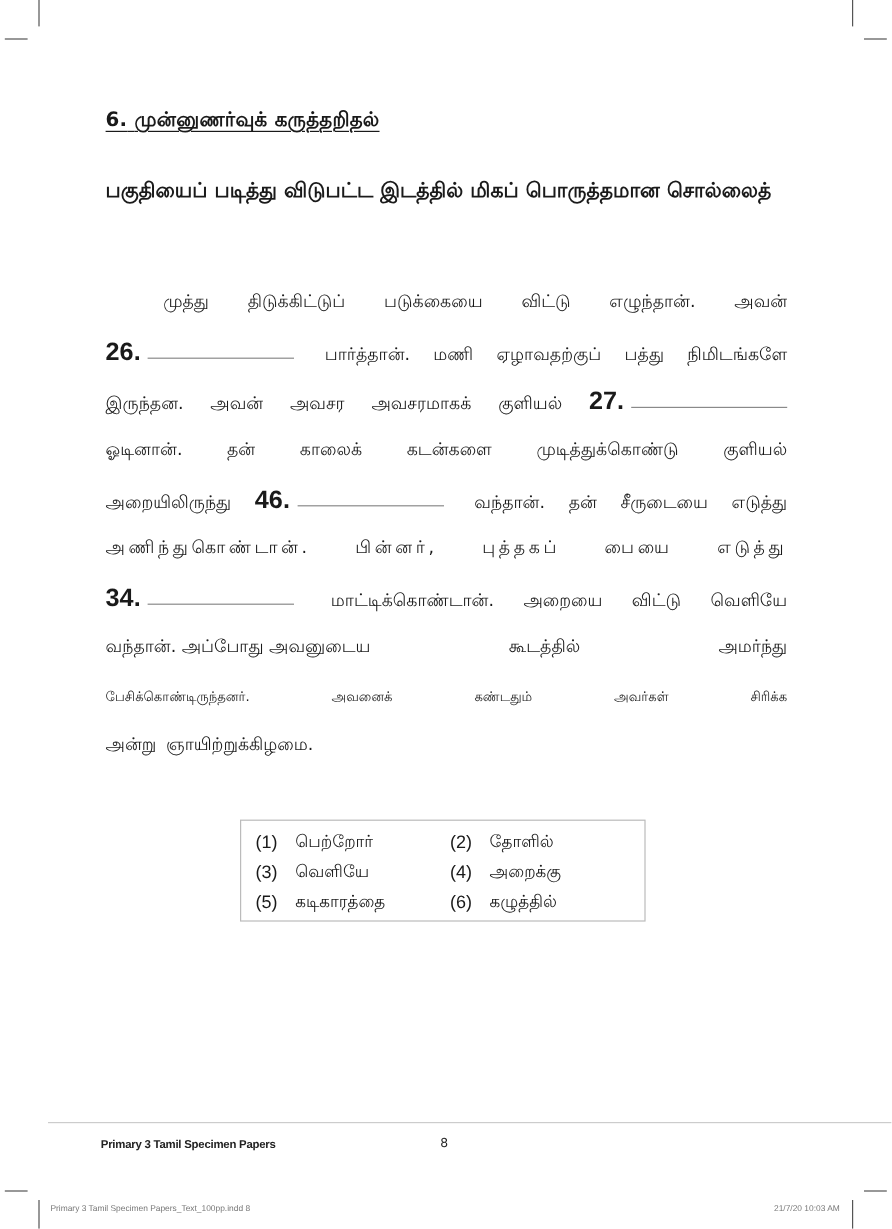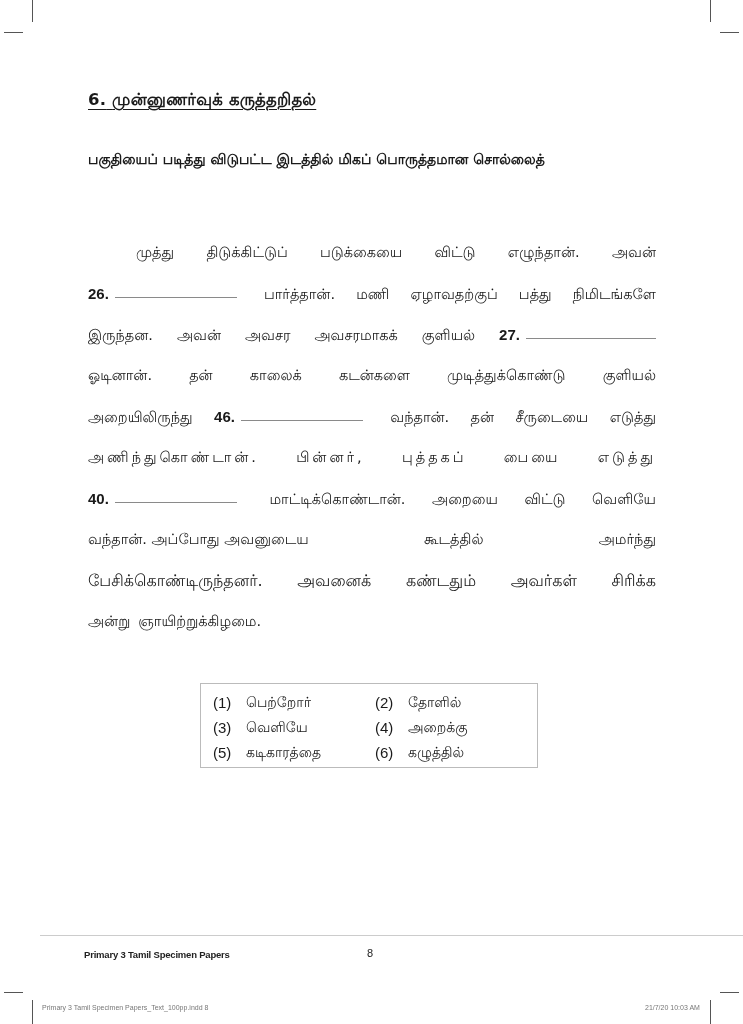--- a/index.html
+++ b/index.html
@@ -1,26 +1,26 @@
 <!DOCTYPE html>
 <html><head>
   <meta charset="utf-8">
   <style>
     html, body { margin: 0; padding: 0; background: #ffffff; }
     body { width: 743px; height: 1024px; position: relative; overflow: hidden; color: #1a1a1a; font-family: "DejaVu Sans", "Liberation Sans", sans-serif; }
     .crop { position: absolute; background: #555; }
     .section-title { position: absolute; left: 88px; top: 90px; font-size: 16.5px; font-weight: bold; text-decoration: underline; text-underline-offset: 4px; text-decoration-thickness: 1px; letter-spacing: 0.2px; white-space: nowrap; }
-    .instructions { position: absolute; left: 88px; top: 146px; width: 568px; font-size: 14px; font-weight: bold; line-height: 26px; }
+    .instructions { position: absolute; left: 88px; top: 146px; width: 568px; font-size: 17px; font-weight: bold; line-height: 26px; }
     .instr-line { display: flex; justify-content: space-between; white-space: nowrap; }
     .passage { position: absolute; left: 88px; top: 232px; width: 568px; font-size: 14.5px; line-height: 41px; }
     .pline { display: flex; justify-content: space-between; align-items: baseline; white-space: nowrap; height: 41px; }
     .pline.left { justify-content: flex-start; }
     .pline.indent { padding-left: 48px; }
     .pline span { display: inline-block; }
-    .num { font-weight: bold; font-family: "Liberation Sans", sans-serif; font-size: 15px; }
+    .num { font-weight: bold; font-family: "Liberation Sans", sans-serif; font-size: 21px; }
     .blank { display: inline-block; width: 122px; border-bottom: 1px solid #8a8a8a; height: 1px; vertical-align: middle; margin: 0 6px; position: relative; top: 2px; }
     .answer-box { position: absolute; left: 200px; top: 683px; width: 338px; height: 85px; border: 1px solid #bbbbbb; box-sizing: border-box; padding: 6px 0 0 12px; }
     .opt-row { display: flex; height: 25px; align-items: center; font-size: 14px; }
     .opt { display: flex; width: 178px; }
     .opt .onum { width: 33px; font-family: "Liberation Sans", sans-serif; font-size: 15px; }
     .footer-rule { position: absolute; left: 40px; top: 935px; width: 703px; height: 1px; background: #cccccc; }
     .footer-left { position: absolute; left: 84px; top: 949px; font-family: Liberation Sans, sans-serif; font-size: 9.5px; font-weight: bold; letter-spacing: -0.2px; color: #222; }
     .footer-page { position: absolute; left: 367px; top: 947px; font-family: "Liberation Sans", sans-serif; font-size: 11px; color: #222; }
     .slug-left { position: absolute; left: 42px; top: 1004px; font-family: "Liberation Sans", sans-serif; font-size: 7px; color: #777; }
     .slug-right { position: absolute; left: 645px; top: 1004px; font-family: "Liberation Sans", sans-serif; font-size: 7px; color: #777; }
@@ -90,32 +90,32 @@
     <span>எடுத்து</span>
   </div>
   <div class="pline">
     <span style="letter-spacing:3px;">அணிந்துகொண்டான்.</span>
     <span style="letter-spacing:3px;">பின்னர்,</span>
     <span style="letter-spacing:3px;">புத்தகப்</span>
     <span style="letter-spacing:3px;">பையை</span>
     <span style="letter-spacing:3px;">எடுத்து</span>
   </div>
   <div class="pline">
-    <span><span class="num">40.</span><span class="blank"></span></span>
+    <span><span class="num">34.</span><span class="blank"></span></span>
     <span>மாட்டிக்கொண்டான்.</span>
     <span>அறையை</span>
     <span>விட்டு</span>
     <span>வெளியே</span>
   </div>
   <div class="pline">
     <span>வந்தான். அப்போது அவனுடைய</span>
     <span>கூடத்தில்</span>
     <span>அமர்ந்து</span>
   </div>
-  <div class="pline" style="font-size:16px;gap:24px;">
+  <div class="pline" style="font-size:11px;gap:24px;">
     <span>பேசிக்கொண்டிருந்தனர்.</span>
     <span>அவனைக்</span>
     <span>கண்டதும்</span>
     <span>அவர்கள்</span>
     <span>சிரிக்க</span>
   </div>
   <div class="pline left">
     <span style="margin-right:8px;">அன்று</span>
     <span>ஞாயிற்றுக்கிழமை.</span>
   </div>

